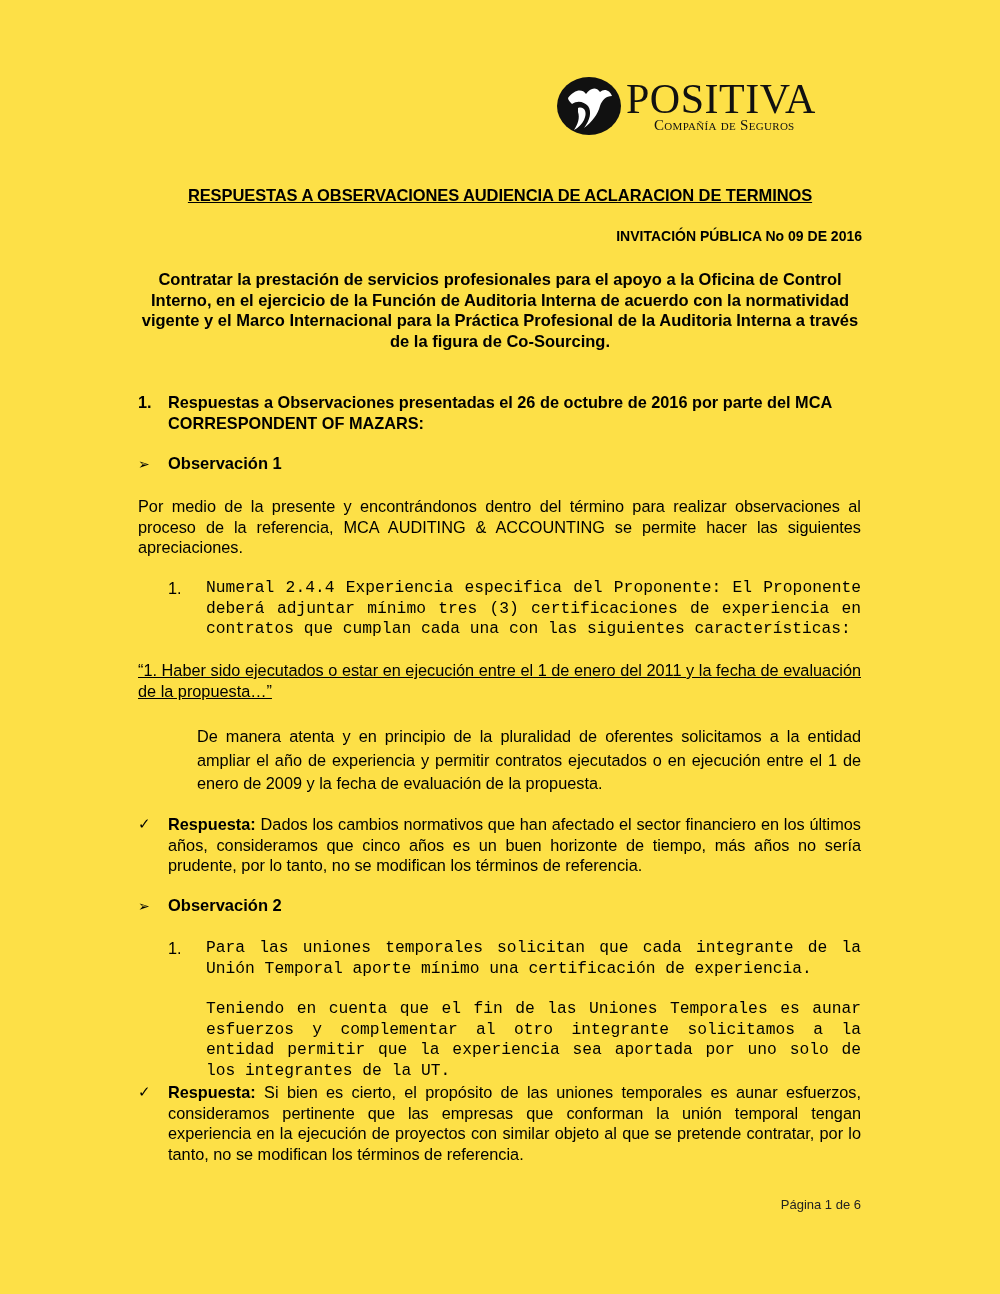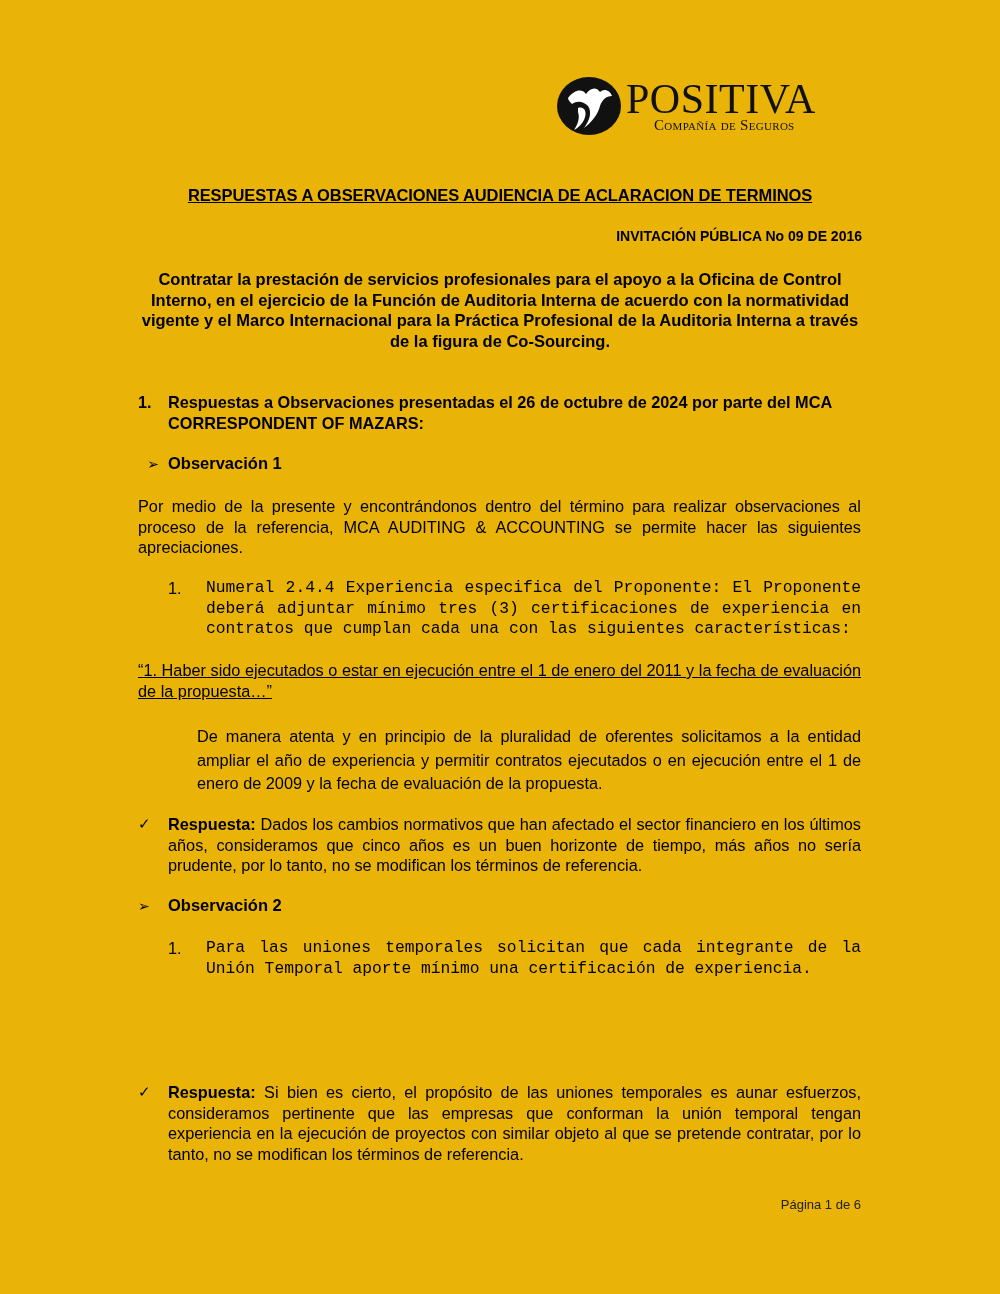--- a/index.html
+++ b/index.html
@@ -1,18 +1,18 @@
 <!DOCTYPE html>
 <html><head>
 <meta charset="utf-8">
 <style>
   html, body { margin: 0; padding: 0; background: #ffffff; }
   body { width: 1000px; height: 1294px; position: relative; overflow: hidden;
          font-family: "Liberation Sans", sans-serif; color: #000; }
-  .page { position: absolute; left: 0; top: 0; width: 1000px; height: 1294px; background: #eab308; }
+  .page { position: absolute; left: 0; top: 0; width: 1000px; height: 1294px; background: #fde047; }
 
   
   .logo { position: absolute; left: 556px; top: 76px; width: 290px; height: 60px; }
   .logo-emblem { position: absolute; left: 0; top: 0; width: 68px; height: 60px; }
   .logo-word { position: absolute; left: 70px; top: 2px; font-family: "Liberation Serif", serif;
                font-size: 42px; letter-spacing: 0.5px; line-height: 42px; color: #111; }
   .logo-sub { position: absolute; left: 98px; top: 41px; font-family: "Liberation Serif", serif;
               font-size: 15px; letter-spacing: 0.3px; color: #111; font-variant: small-caps; }
 
   .center { position: absolute; left: 138px; width: 724px; text-align: center; font-weight: bold; }
@@ -57,24 +57,24 @@
   </div>
 
   <div class="center t1">RESPUESTAS A OBSERVACIONES AUDIENCIA DE ACLARACION DE TERMINOS</div>
   <div class="center t2">INVITACIÓN PÚBLICA No 09 DE 2016</div>
   <div class="center t3">
     <div style="padding:0 0px;">Contratar la prestación de servicios profesionales para el apoyo a la Oficina de Control Interno, en el ejercicio de la Función de Auditoria Interna de acuerdo con la normatividad vigente y el Marco Internacional para la Práctica Profesional de la Auditoria Interna a través de la figura de Co-Sourcing.</div>
   </div>
 
   <div class="block bold num-head">
     <span class="n">1.</span>
-    <span class="txt jl">Respuestas a Observaciones presentadas el 26 de octubre de 2024 por parte del MCA CORRESPONDENT OF MAZARS:</span>
+    <span class="txt jl">Respuestas a Observaciones presentadas el 26 de octubre de 2016 por parte del MCA CORRESPONDENT OF MAZARS:</span>
   </div>
 
-  <div class="obs" style="top:454px;text-align:center;">
+  <div class="obs" style="top:454px;">
     <span class="arrow">➢</span><span>Observación 1</span>
   </div>
 
   <div class="block jl" style="top:496px;">Por medio de la presente y encontrándonos dentro del término para realizar observaciones al proceso de la referencia, MCA AUDITING &amp; ACCOUNTING se permite hacer las siguientes apreciaciones.</div>
 
   <div class="block indent" style="top:578px;">
     <span class="n">1.</span>
     <span class="txt">Numeral 2.4.4 Experiencia especifica del Proponente: El Proponente deberá adjuntar mínimo tres (3) certificaciones de experiencia en contratos que cumplan cada una con las siguientes características:</span>
   </div>
 
@@ -89,20 +89,23 @@
 
   <div class="obs" style="top:896px;">
     <span class="arrow">➢</span><span>Observación 2</span>
   </div>
 
   <div class="block indent" style="top:938px;">
     <span class="n">1.</span>
     <span class="txt">Para las uniones temporales solicitan que cada integrante de la Unión Temporal aporte mínimo una certificación de experiencia.</span>
   </div>
 
+  <div class="block indent" style="top:999px;">
+    <span class="txt">Teniendo en cuenta que el fin de las Uniones Temporales es aunar esfuerzos y complementar al otro integrante solicitamos a la entidad permitir que la experiencia sea aportada por uno solo de los integrantes de la UT.</span>
+  </div>
 
   <div class="block resp" style="top:1082px;">
     <span class="mark">✓</span>
     <span class="txt"><b>Respuesta:</b><span> Si bien es cierto, el propósito de las uniones temporales es aunar esfuerzos, consideramos pertinente que las empresas que conforman la unión temporal tengan experiencia en la ejecución de proyectos con similar objeto al que se pretende contratar, por lo tanto, no se modifican los términos de referencia.</span></span>
   </div>
 
   <div class="footer">Página 1 de 6</div>
 </div>
 
 </body></html>

